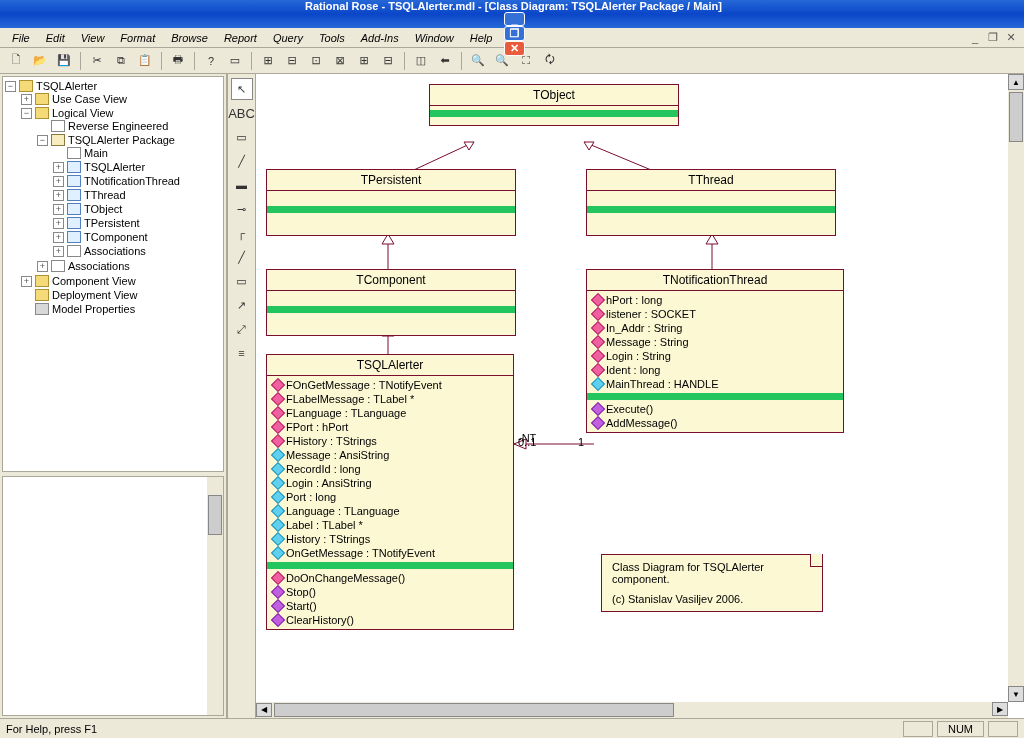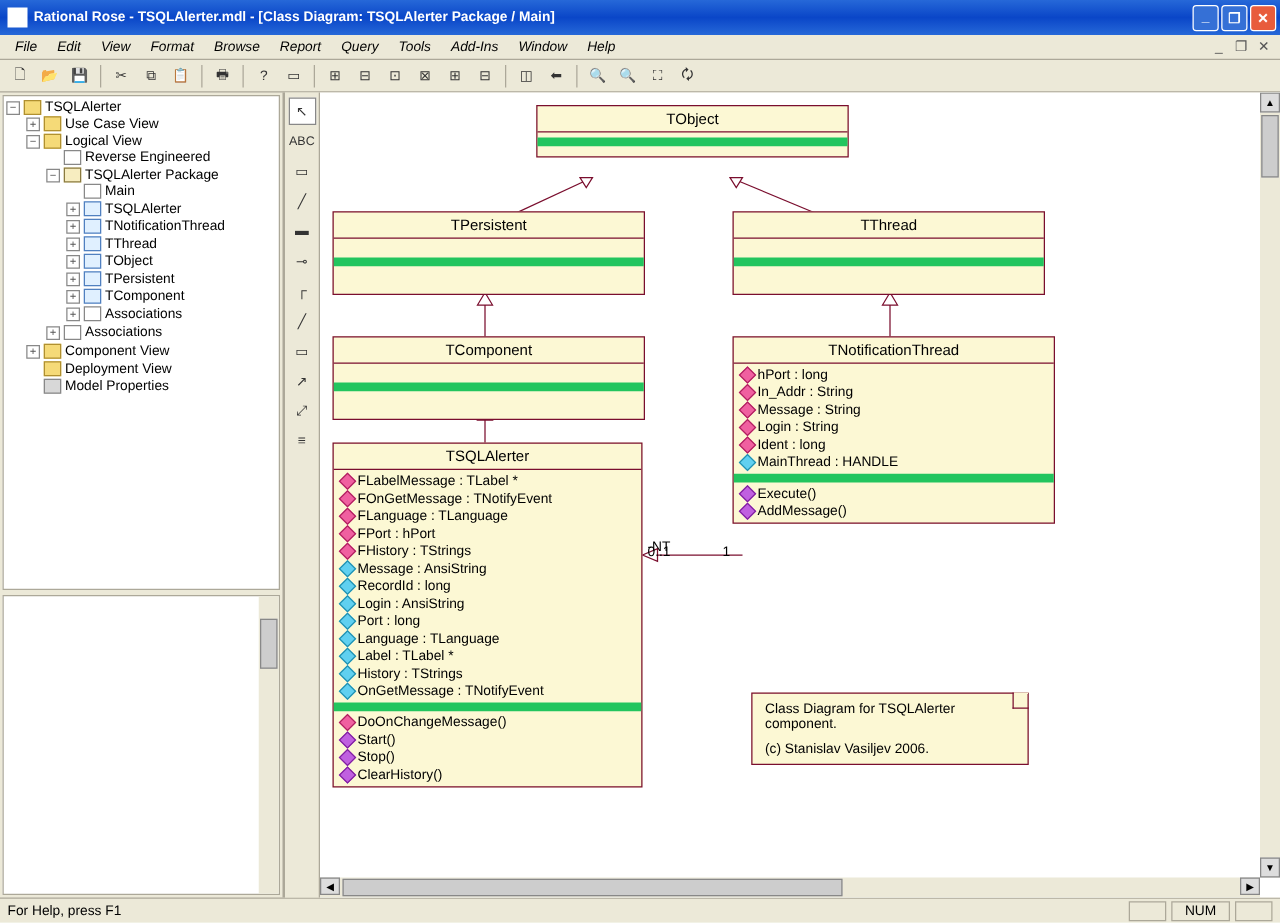--- a/index.html
+++ b/index.html
@@ -1,17 +1,17 @@
 <!DOCTYPE html>
 <html><head>
 <meta charset="utf-8">
 <style>
 * { box-sizing: border-box; margin: 0; padding: 0; font-family: Tahoma, sans-serif; font-size: 11px; }
 body { background: #ece9d8; width: 1024px; height: 738px; overflow: hidden; }
-.titlebar { height: 28px; background: linear-gradient(#2668d8, #0a46c8 50%, #2668d8); color: #fff; display: flex; align-items: center; padding: 0 3px 0 6px; }
+.titlebar { height: 28px; background: linear-gradient(#2668d8, #0a46c8 50%, #2668d8); color: #fff; display: flex; align-items: center; padding: 0 3px 0 6px; flex-direction: column; }
 .titlebar .icon { width: 16px; height: 16px; background: #fff; margin-right: 5px; }
 .titlebar .title { flex: 1; font-weight: bold; }
 .winbtn { width: 21px; height: 21px; margin-left: 2px; border: 1px solid #fff; border-radius: 3px; display: flex; align-items: center; justify-content: center; color: #fff; font-weight: bold; }
 .winbtn.red { background: #e85c3c; }
 .winbtn.blue { background: #3570d6; }
 .menubar { height: 20px; background: #ece9d8; border-bottom: 1px solid #aca899; display: flex; align-items: center; padding: 0 4px; }
 .menubar span { padding: 2px 8px; font-style: italic; }
 .menubar .right { margin-left: auto; display: flex; }
 .menubar .mdi { width: 16px; height: 14px; margin: 0 1px; display: flex; align-items: center; justify-content: center; color: #555; }
 .toolbar { height: 26px; background: #ece9d8; border-bottom: 1px solid #aca899; display: flex; align-items: center; padding: 0 6px; gap: 4px; }
@@ -256,21 +256,21 @@
     <div class="doc">
       <div style="flex:1"></div>
       <div class="scroll">
           <div class="thumb"></div>
         </div>
     </div>
   </div>
 
   <div class="toolbox">
     <div class="tool sel">↖</div>
-    <div class="tool" style="font-size:10px">ABC</div>
+    <div class="tool" style="font-size:13px">ABC</div>
     <div class="tool">▭</div>
     <div class="tool">╱</div>
     <div class="tool">▬</div>
     <div class="tool">⊸</div>
     <div class="tool">┌</div>
     <div class="tool">╱</div>
     <div class="tool">▭</div>
     <div class="tool">↗</div>
     <div class="tool">⤢</div>
     <div class="tool">≡</div>
@@ -320,20 +320,24 @@
 
     <div class="uml" style="left:330px;top:195px;width:258px">
       <div class="name">TNotificationThread</div>
       <div class="sec" id="tnotif-attrs">
           <div class="member">
             <span class="vis priv"></span>
             <span>hPort : long</span>
           </div>
           <div class="member">
             <span class="vis priv"></span>
+            <span>listener : SOCKET</span>
+          </div>
+          <div class="member">
+            <span class="vis priv"></span>
             <span>In_Addr : String</span>
           </div>
           <div class="member">
             <span class="vis priv"></span>
             <span>Message : String</span>
           </div>
           <div class="member">
             <span class="vis priv"></span>
             <span>Login : String</span>
           </div>
@@ -356,25 +360,25 @@
             <span>AddMessage()</span>
           </div>
         </div>
     </div>
 
     <div class="uml" style="left:10px;top:280px;width:248px">
       <div class="name">TSQLAlerter</div>
       <div class="sec" id="tsqla-attrs">
           <div class="member">
             <span class="vis priv"></span>
+            <span>FOnGetMessage : TNotifyEvent</span>
+          </div>
+          <div class="member">
+            <span class="vis priv"></span>
             <span>FLabelMessage : TLabel *</span>
-          </div>
-          <div class="member">
-            <span class="vis priv"></span>
-            <span>FOnGetMessage : TNotifyEvent</span>
           </div>
           <div class="member">
             <span class="vis priv"></span>
             <span>FLanguage : TLanguage</span>
           </div>
           <div class="member">
             <span class="vis priv"></span>
             <span>FPort : hPort</span>
           </div>
           <div class="member">
@@ -414,25 +418,25 @@
             <span>OnGetMessage : TNotifyEvent</span>
           </div>
         </div>
       <div class="sec" id="tsqla-ops">
           <div class="member">
             <span class="vis priv"></span>
             <span>DoOnChangeMessage()</span>
           </div>
           <div class="member">
             <span class="vis pub"></span>
+            <span>Stop()</span>
+          </div>
+          <div class="member">
+            <span class="vis pub"></span>
             <span>Start()</span>
-          </div>
-          <div class="member">
-            <span class="vis pub"></span>
-            <span>Stop()</span>
           </div>
           <div class="member">
             <span class="vis pub"></span>
             <span>ClearHistory()</span>
           </div>
         </div>
     </div>
 
     <div class="mult" style="left:262px;top:358px">-NT</div>
     <div class="mult" style="left:262px;top:362px">0..1</div>

